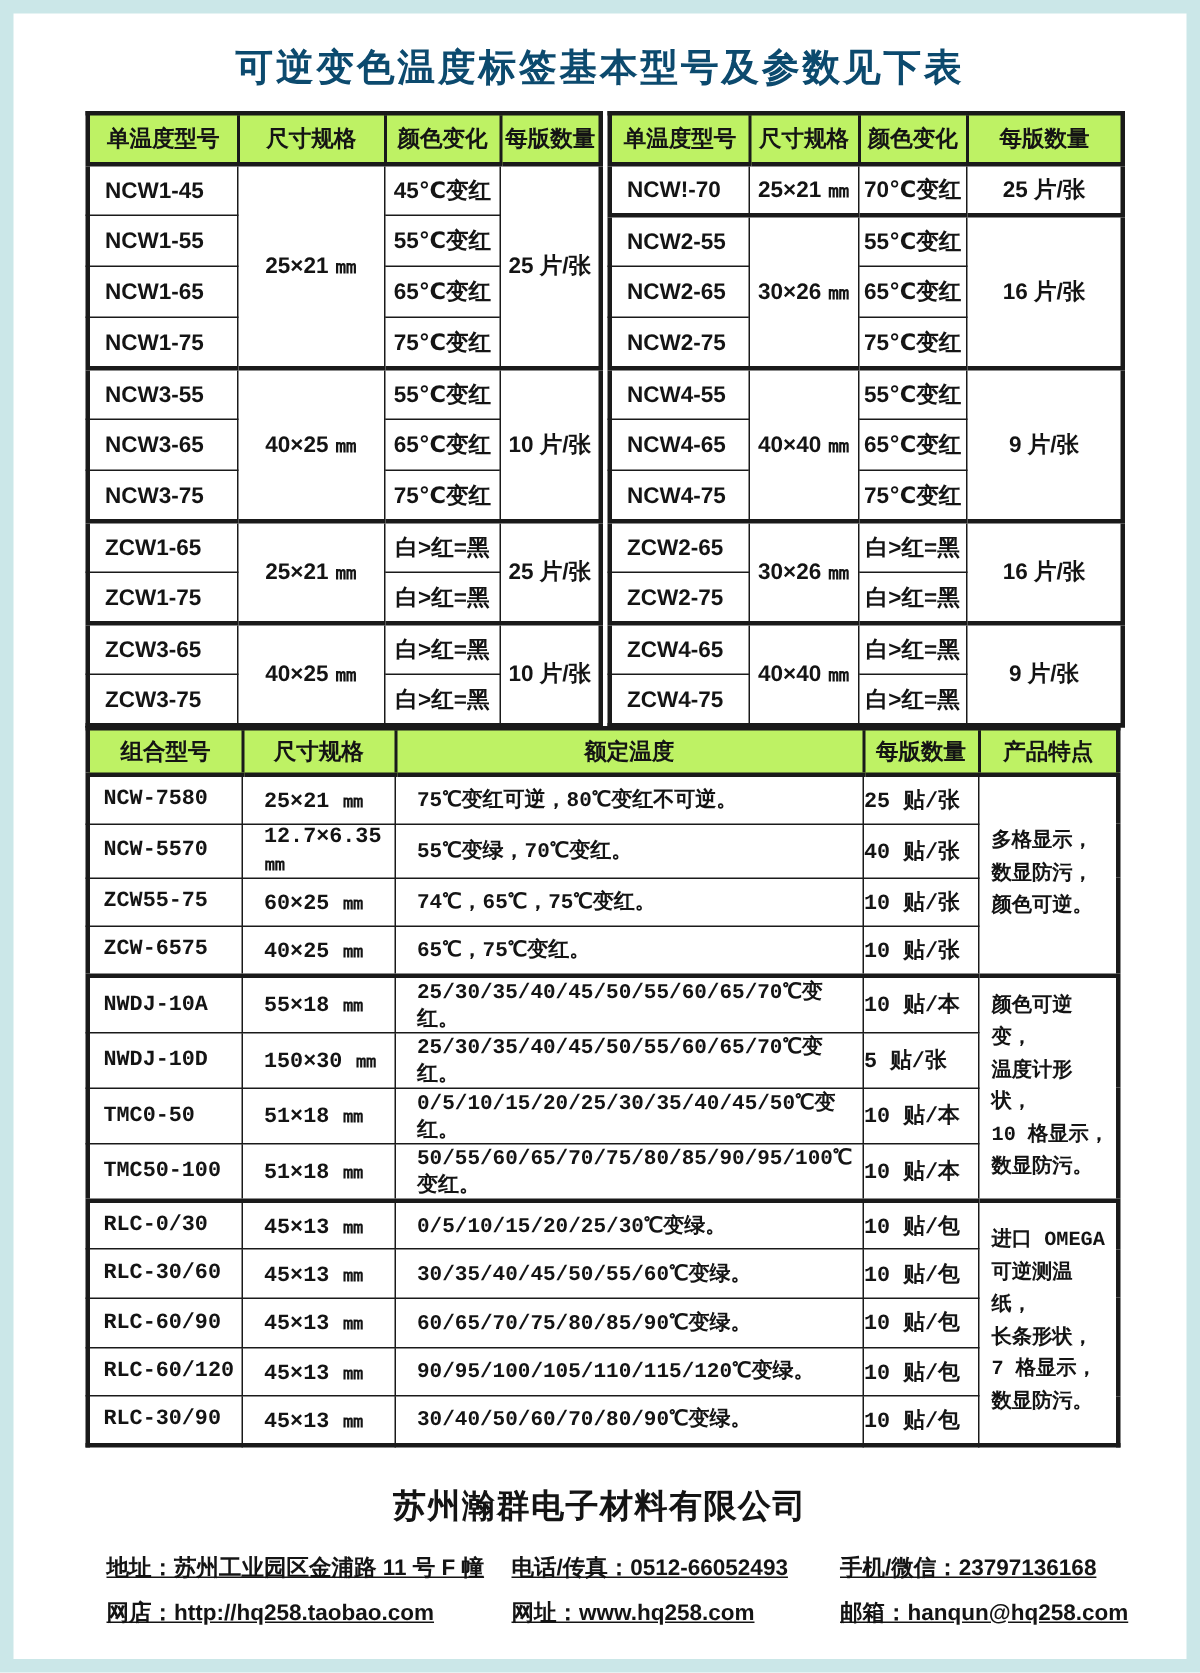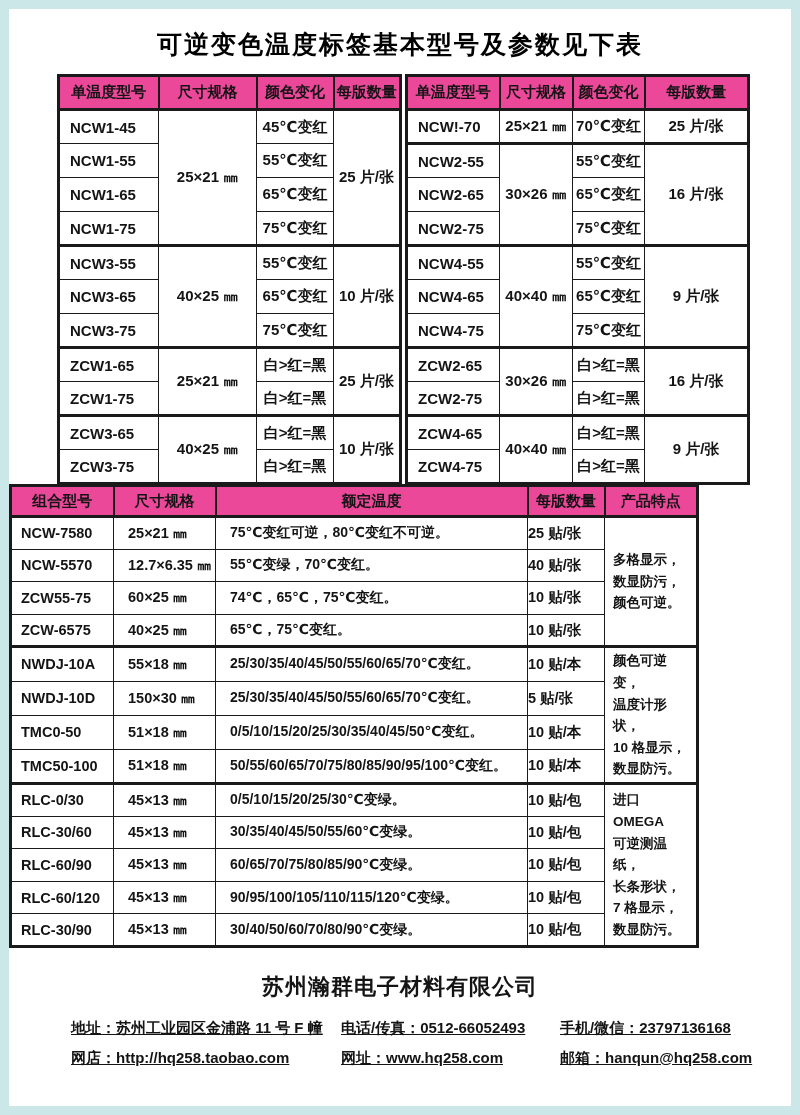--- a/index.html
+++ b/index.html
@@ -13,55 +13,57 @@
     font-family: "Liberation Sans", "DejaVu Sans", sans-serif;
     font-weight: bold;
     color: #141414;
     overflow: hidden;
   }
   h1.title {
     text-align: center;
     font-size: 25px;
     letter-spacing: 2px;
     margin: 19px 0 13px 0;
-    color: #000000;
+    color: #0c4a6e;
   }
   .t1wrap {
     display: flex;
     gap: 3px;
     margin-left: 48px;
     width: 687px;
   }
   table {
     border-collapse: collapse;
     table-layout: fixed;
     border: 3px solid #1a1a1a;
   }
   th {
-    background: #ec4899;
+    background: #bef264;
     border: 2px solid #1a1a1a;
     border-bottom: 3px solid #1a1a1a;
     font-size: 15px;
     height: 34px;
     text-align: center;
     padding: 0;
   }
   td {
     border: 1px solid #1a1a1a;
     padding: 0;
     font-size: 15px;
   }
   tr.grp > td { border-top: 3px solid #1a1a1a; }
   .t1 { width: 342px; }
   .t1 tbody tr { height: 34px; margin-left: 22px; }
   .t1 td.model { text-align: left; padding-left: 10px; }
   .t1 td.size, .t1 td.chg, .t1 td.qty { text-align: center; }
   .t2 {
     width: 687px;
+    margin-left: 48px;
     margin-top: -1px;
+    font-family: Liberation Mono, monospace;
   }
   .t2 tbody tr { height: 32.6px; }
   .t2 th { height: 31px; }
   .t2 td.model { text-align: left; padding-left: 9px; font-size: 14.5px; }
   .t2 td.size  { text-align: left; padding-left: 14px; font-size: 14.5px; }
   .t2 td.temp  { text-align: left; padding-left: 14px; font-size: 14px; }
   .t2 td.qty   { text-align: left; font-size: 14.5px; }
   .t2 td.feature {
     text-align: left;
     padding: 2px 4px 2px 8px;

